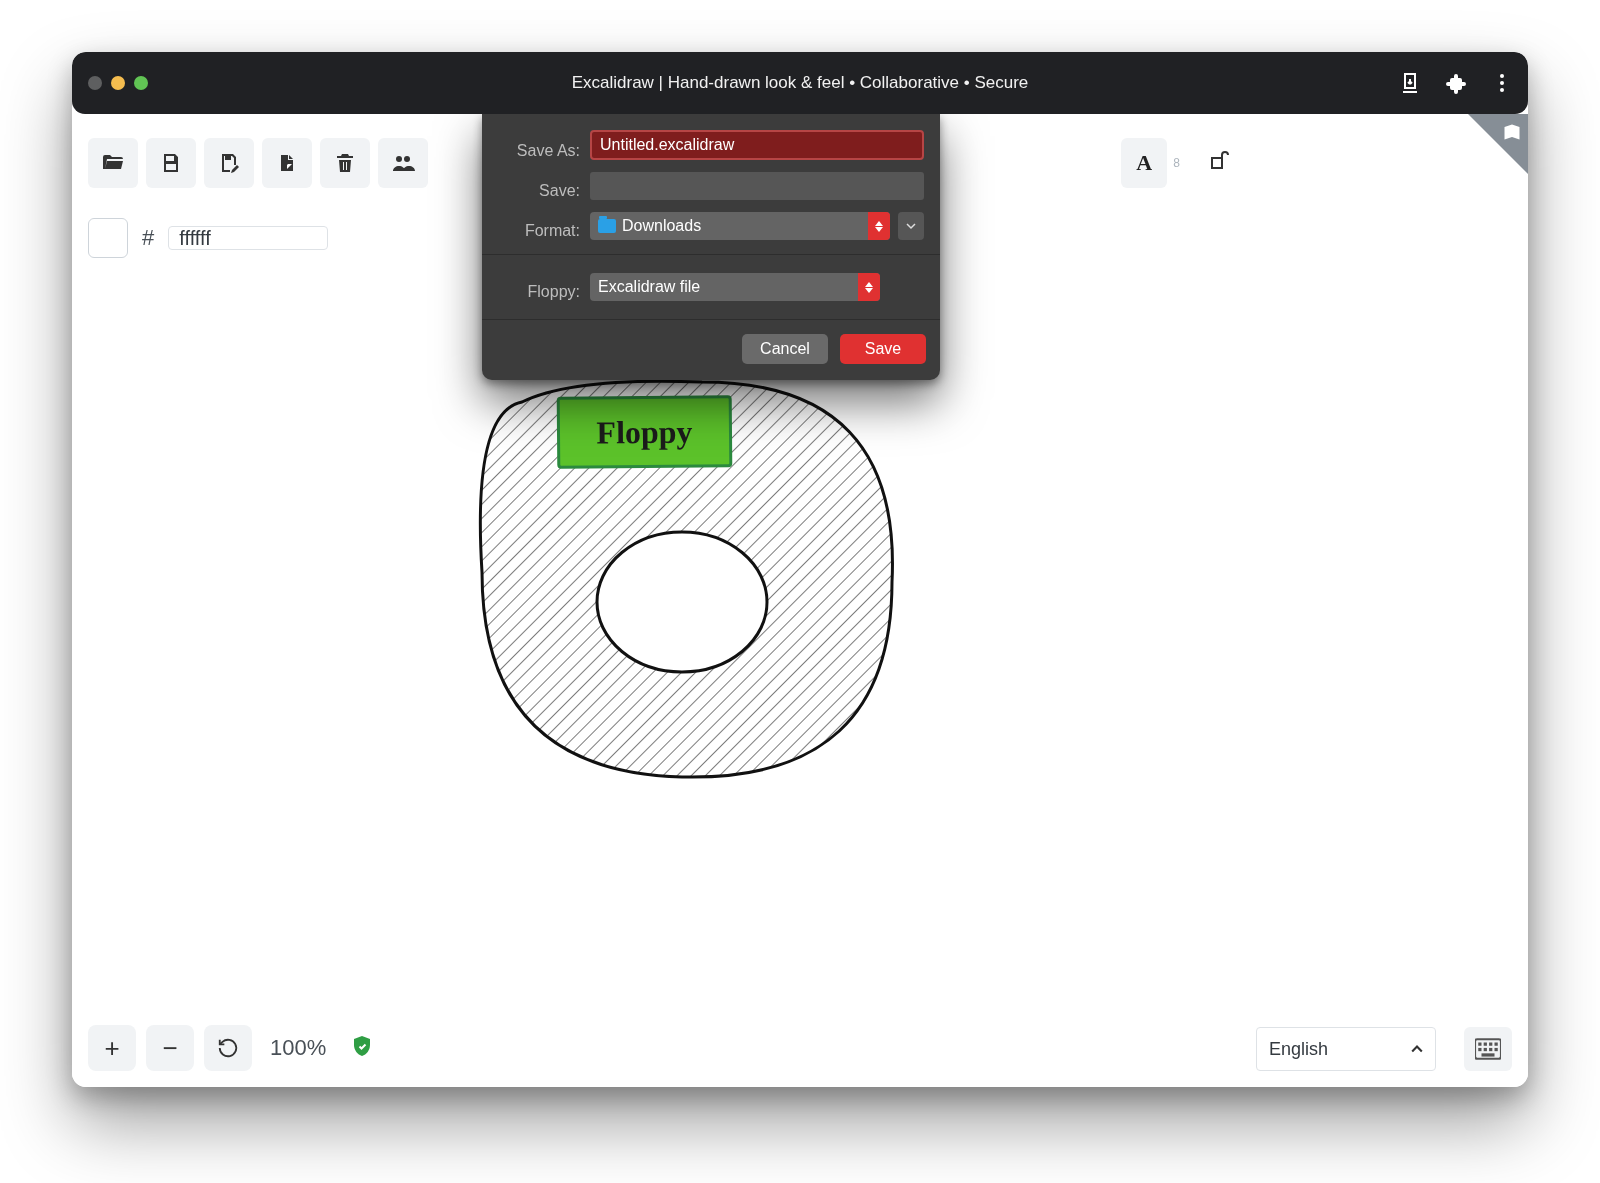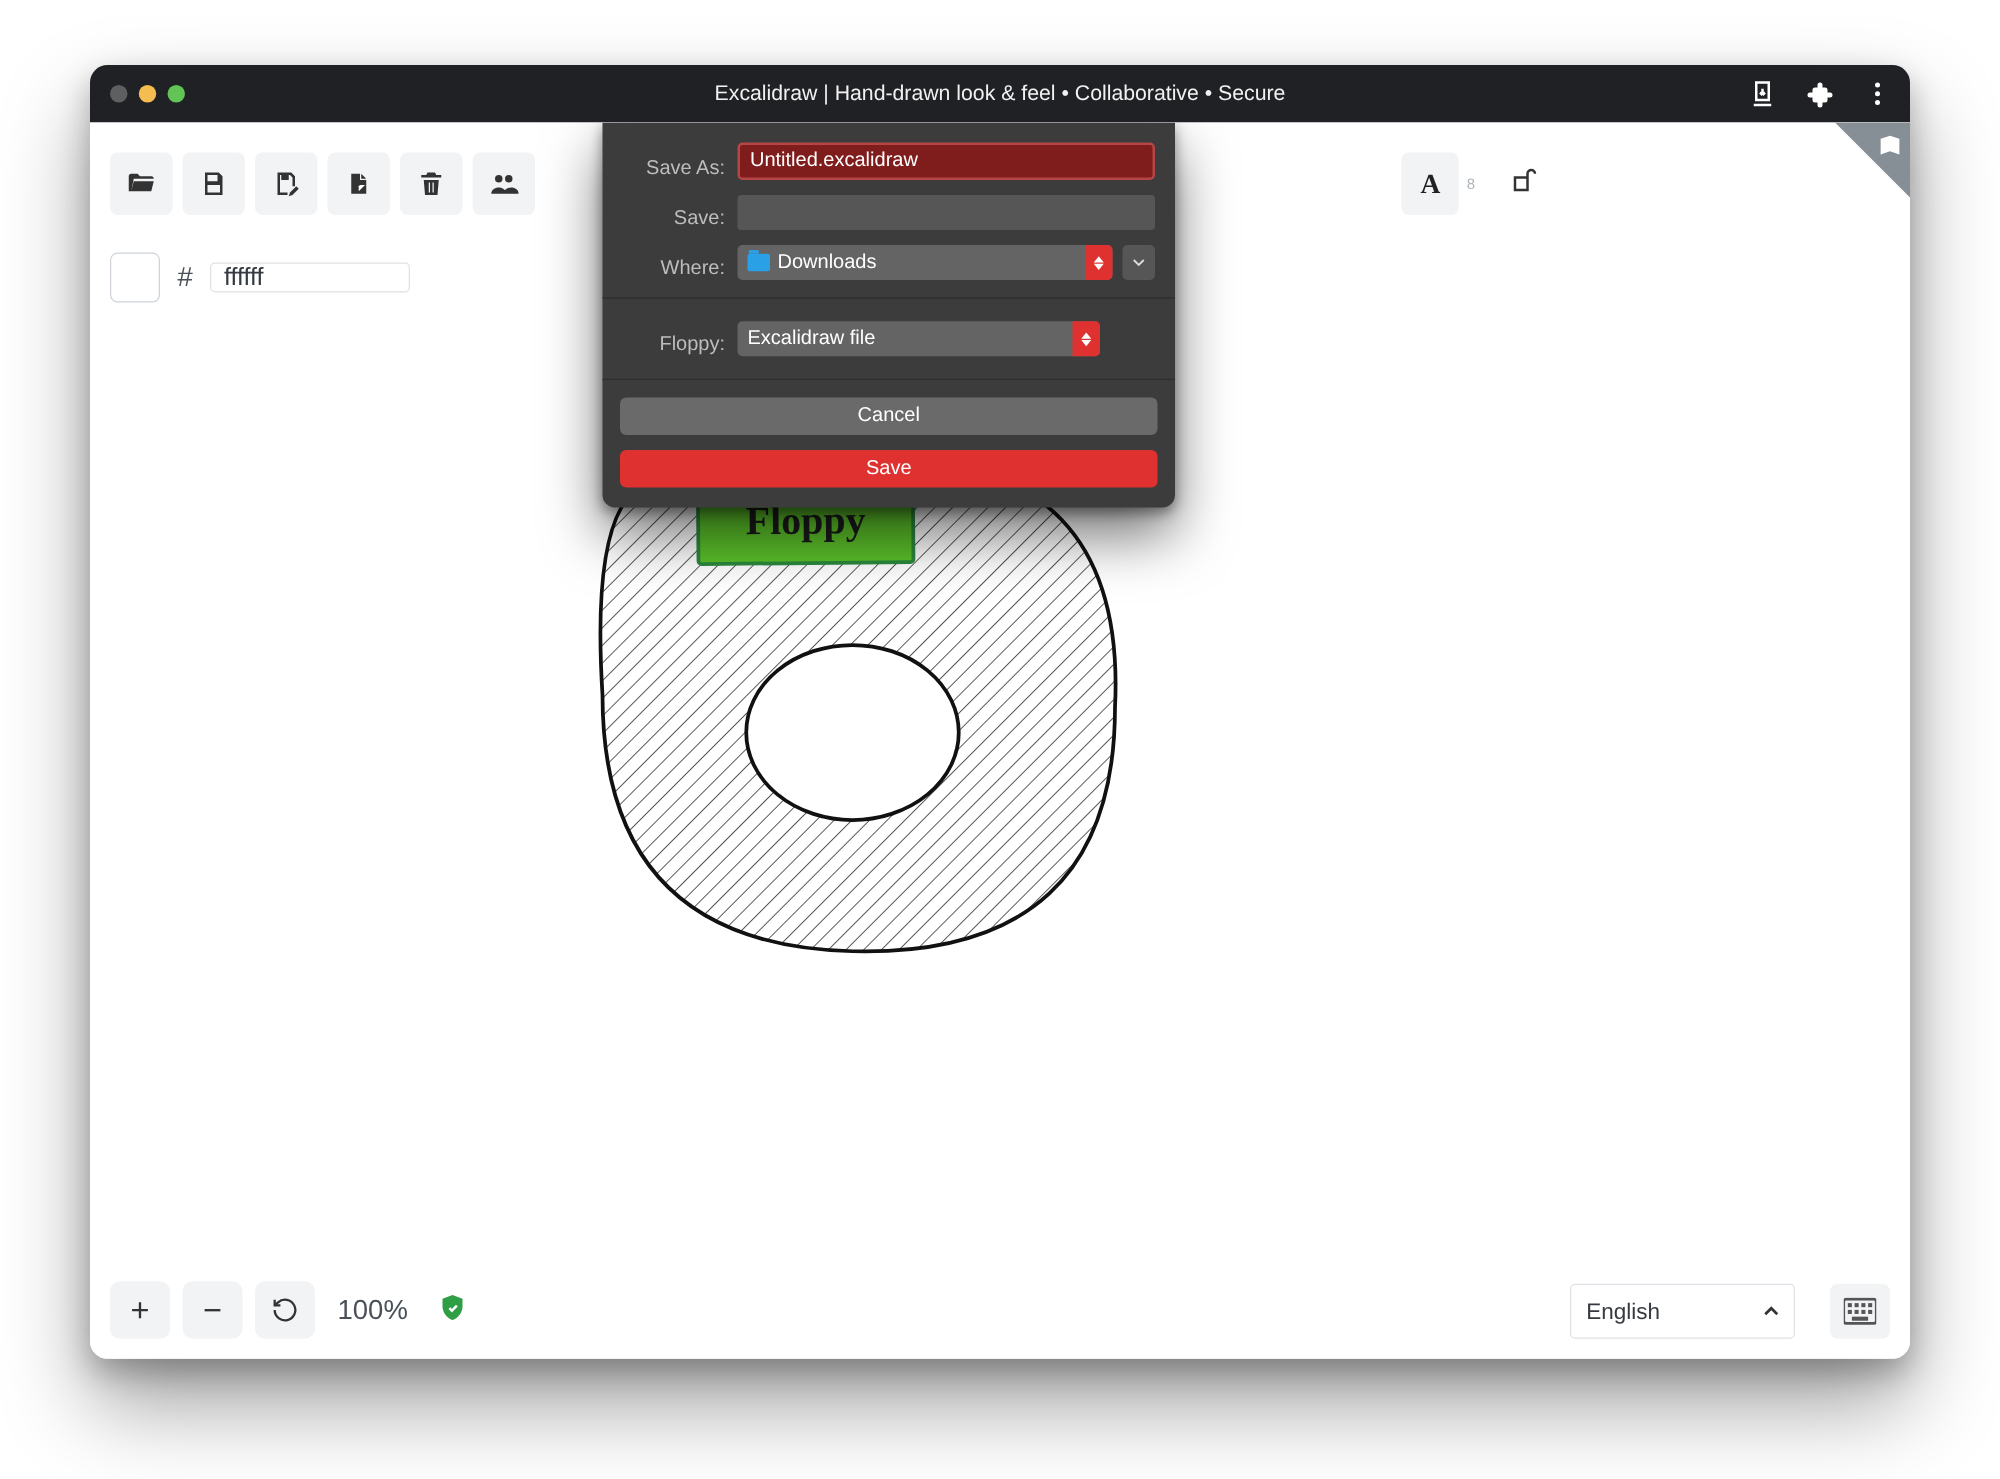--- a/index.html
+++ b/index.html
@@ -45,29 +45,30 @@
     box-shadow:
       0 36px 70px rgba(0,0,0,0.38),
       0 10px 24px rgba(0,0,0,0.25);
     position: relative;
     display: flex;
     flex-direction: column;
   }
 
   
   .titlebar {
-    height: 46px;
+    height: 62px;
     background: var(--bg-window-chrome);
     display: flex;
     align-items: center;
     padding: 0 14px;
     color: #fff;
     font-size: 17px;
     position: relative;
     flex: 0 0 auto;
+    border-radius: 13px;
   }
   .traffic-lights {
     display: flex;
     gap: 9px;
     position: absolute;
     left: 16px;
   }
   .traffic-lights .dot {
     width: 14px;
     height: 14px;
@@ -354,21 +355,20 @@
   .divider {
     height: 1px;
     background: #2d2d2d;
   }
   .section2 { padding: 18px 16px; }
   .section3 {
     padding: 14px 14px 16px;
     display: flex;
     gap: 12px;
     justify-content: flex-end;
-    flex-direction: column;
   }
   .mac-btn {
     min-width: 86px;
     height: 30px;
     border-radius: 5px;
     font-size: 16px;
     display:flex;align-items:center;justify-content:center;
     color:#fff;
   }
   .mac-btn.grey { background: #6a6a6a; }
@@ -569,21 +569,21 @@
               </div>
             </div>
           </div>
           <div class="row">
             <div class="row-label">Save:</div>
             <div class="row-field">
               <div class="mac-input-plain"></div>
             </div>
           </div>
           <div class="row" style="margin-bottom:4px;">
-            <div class="row-label">Where:</div>
+            <div class="row-label">Format:</div>
             <div class="row-field">
               <div class="mac-select">
                 <span class="folder-ico"></span>
                 <span>Downloads</span>
                 <span class="updown"></span>
               </div>
               <div class="expand-btn">
                 <svg viewBox="0 0 10 10">
                     <path d="M1 3l4 4 4-4" fill="none" stroke="currentColor" stroke-width="1.5"></path>
                   </svg>

